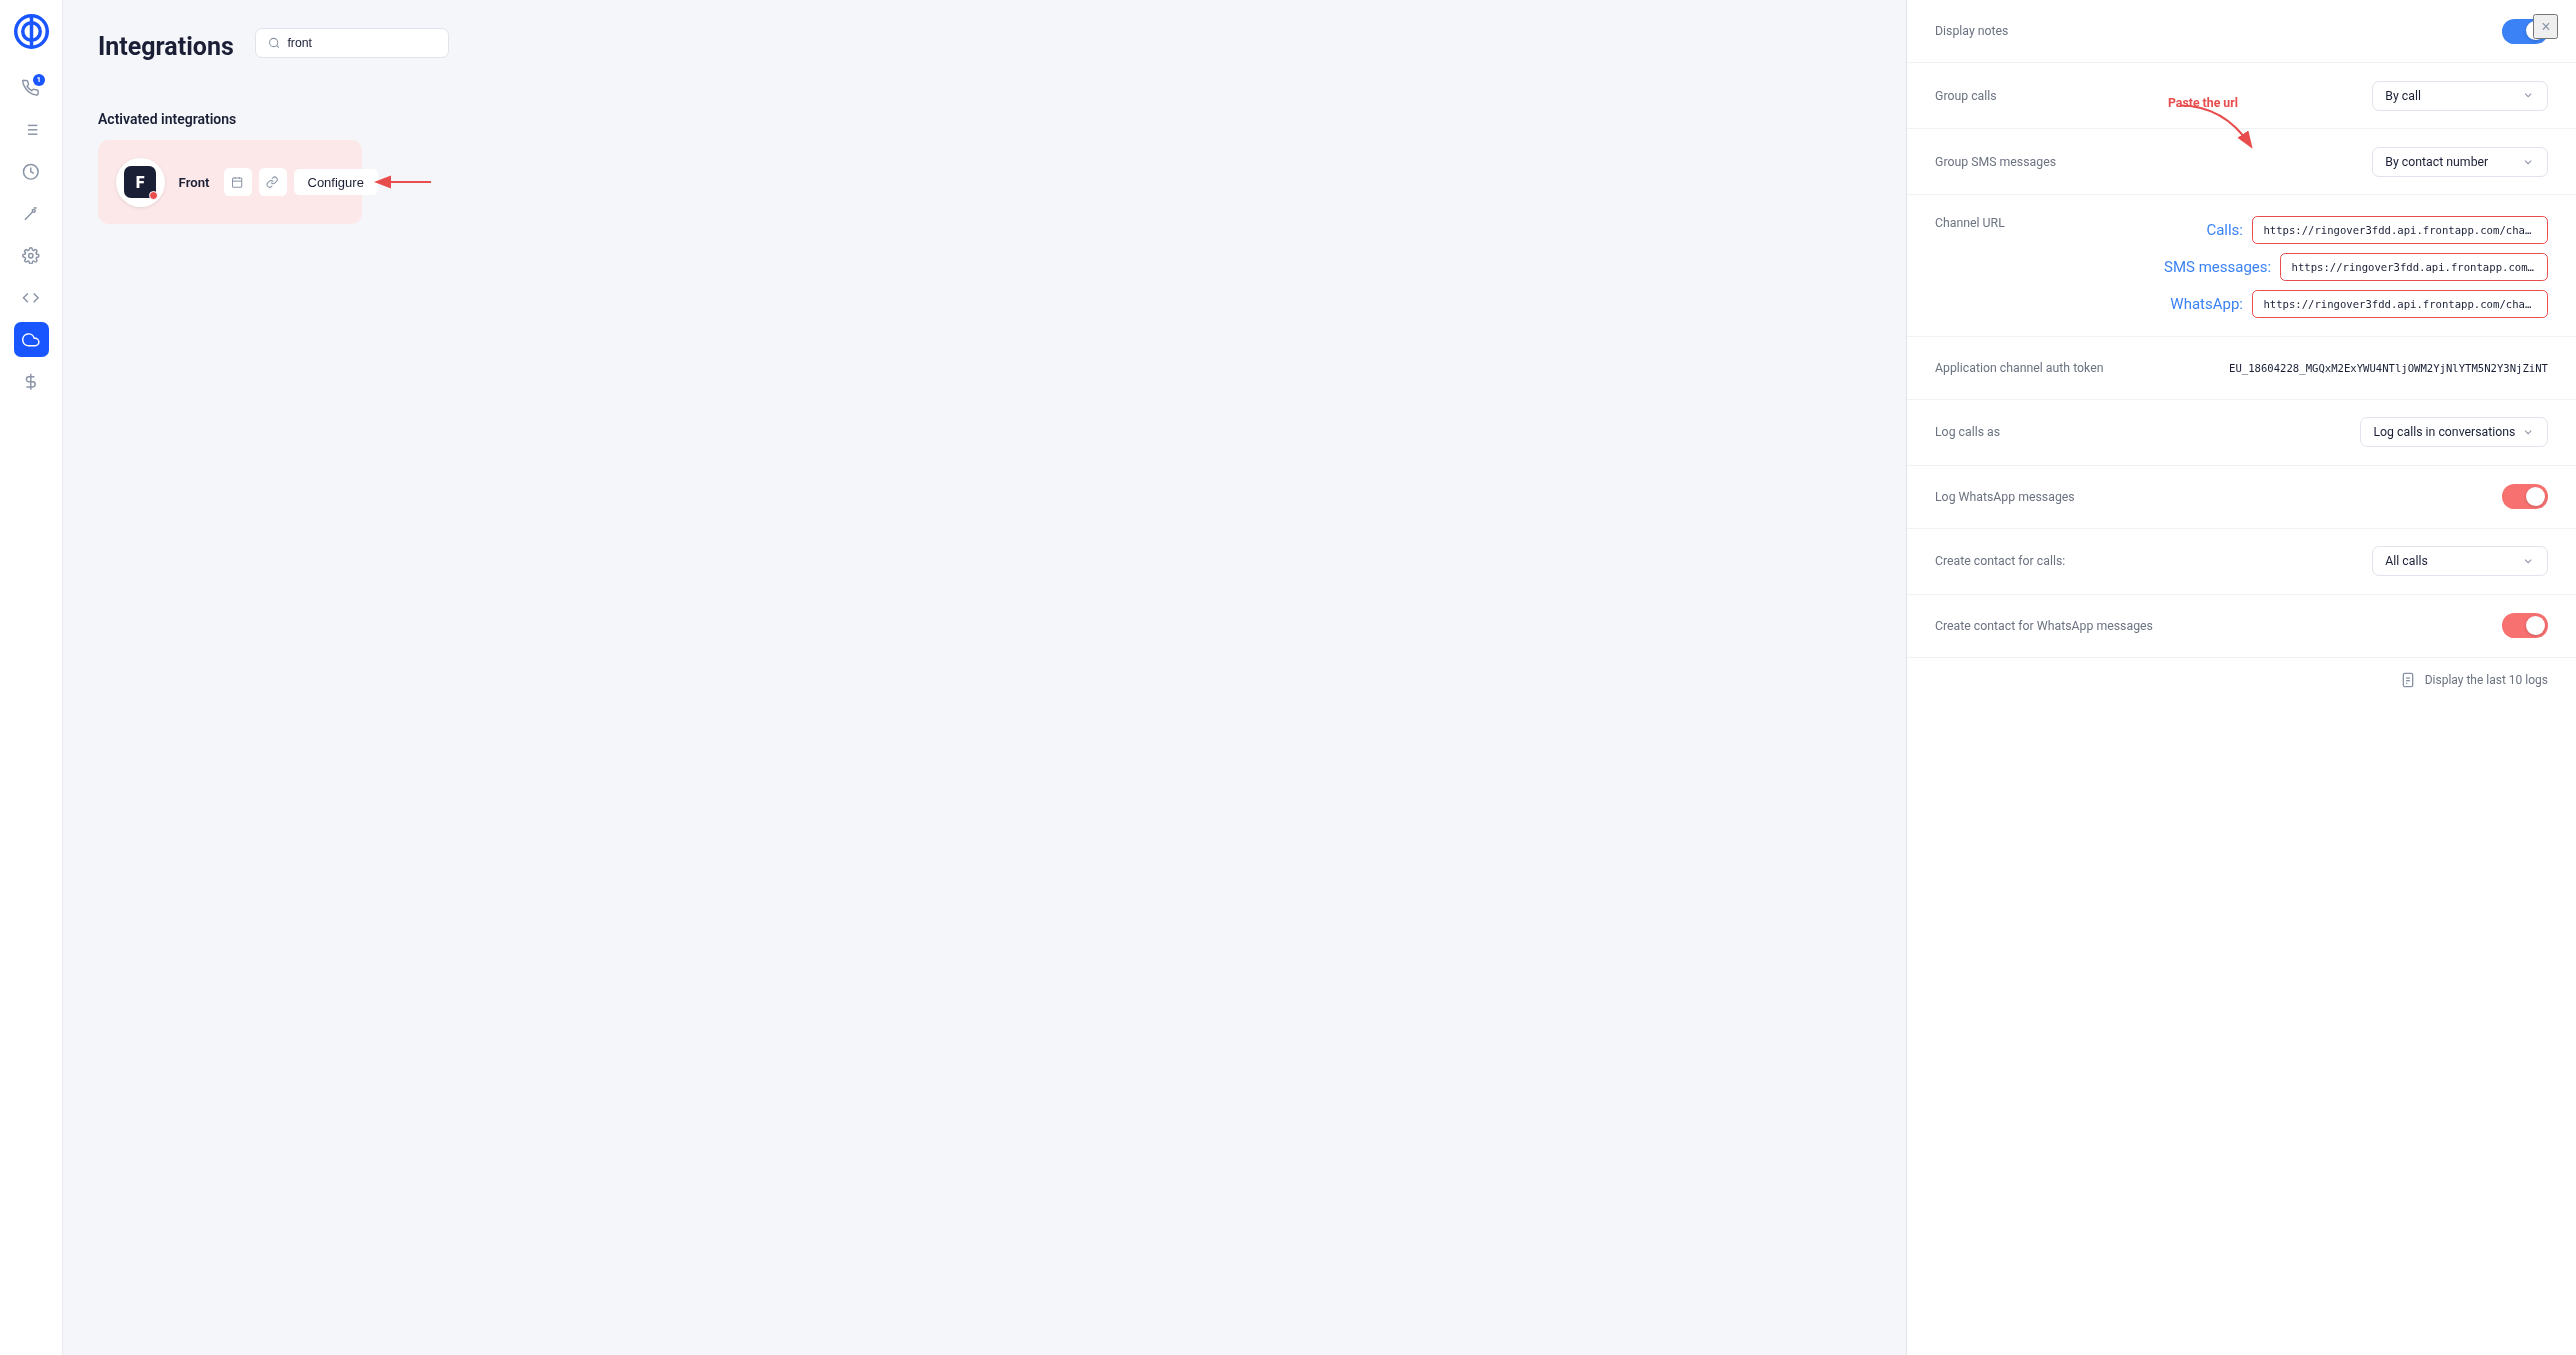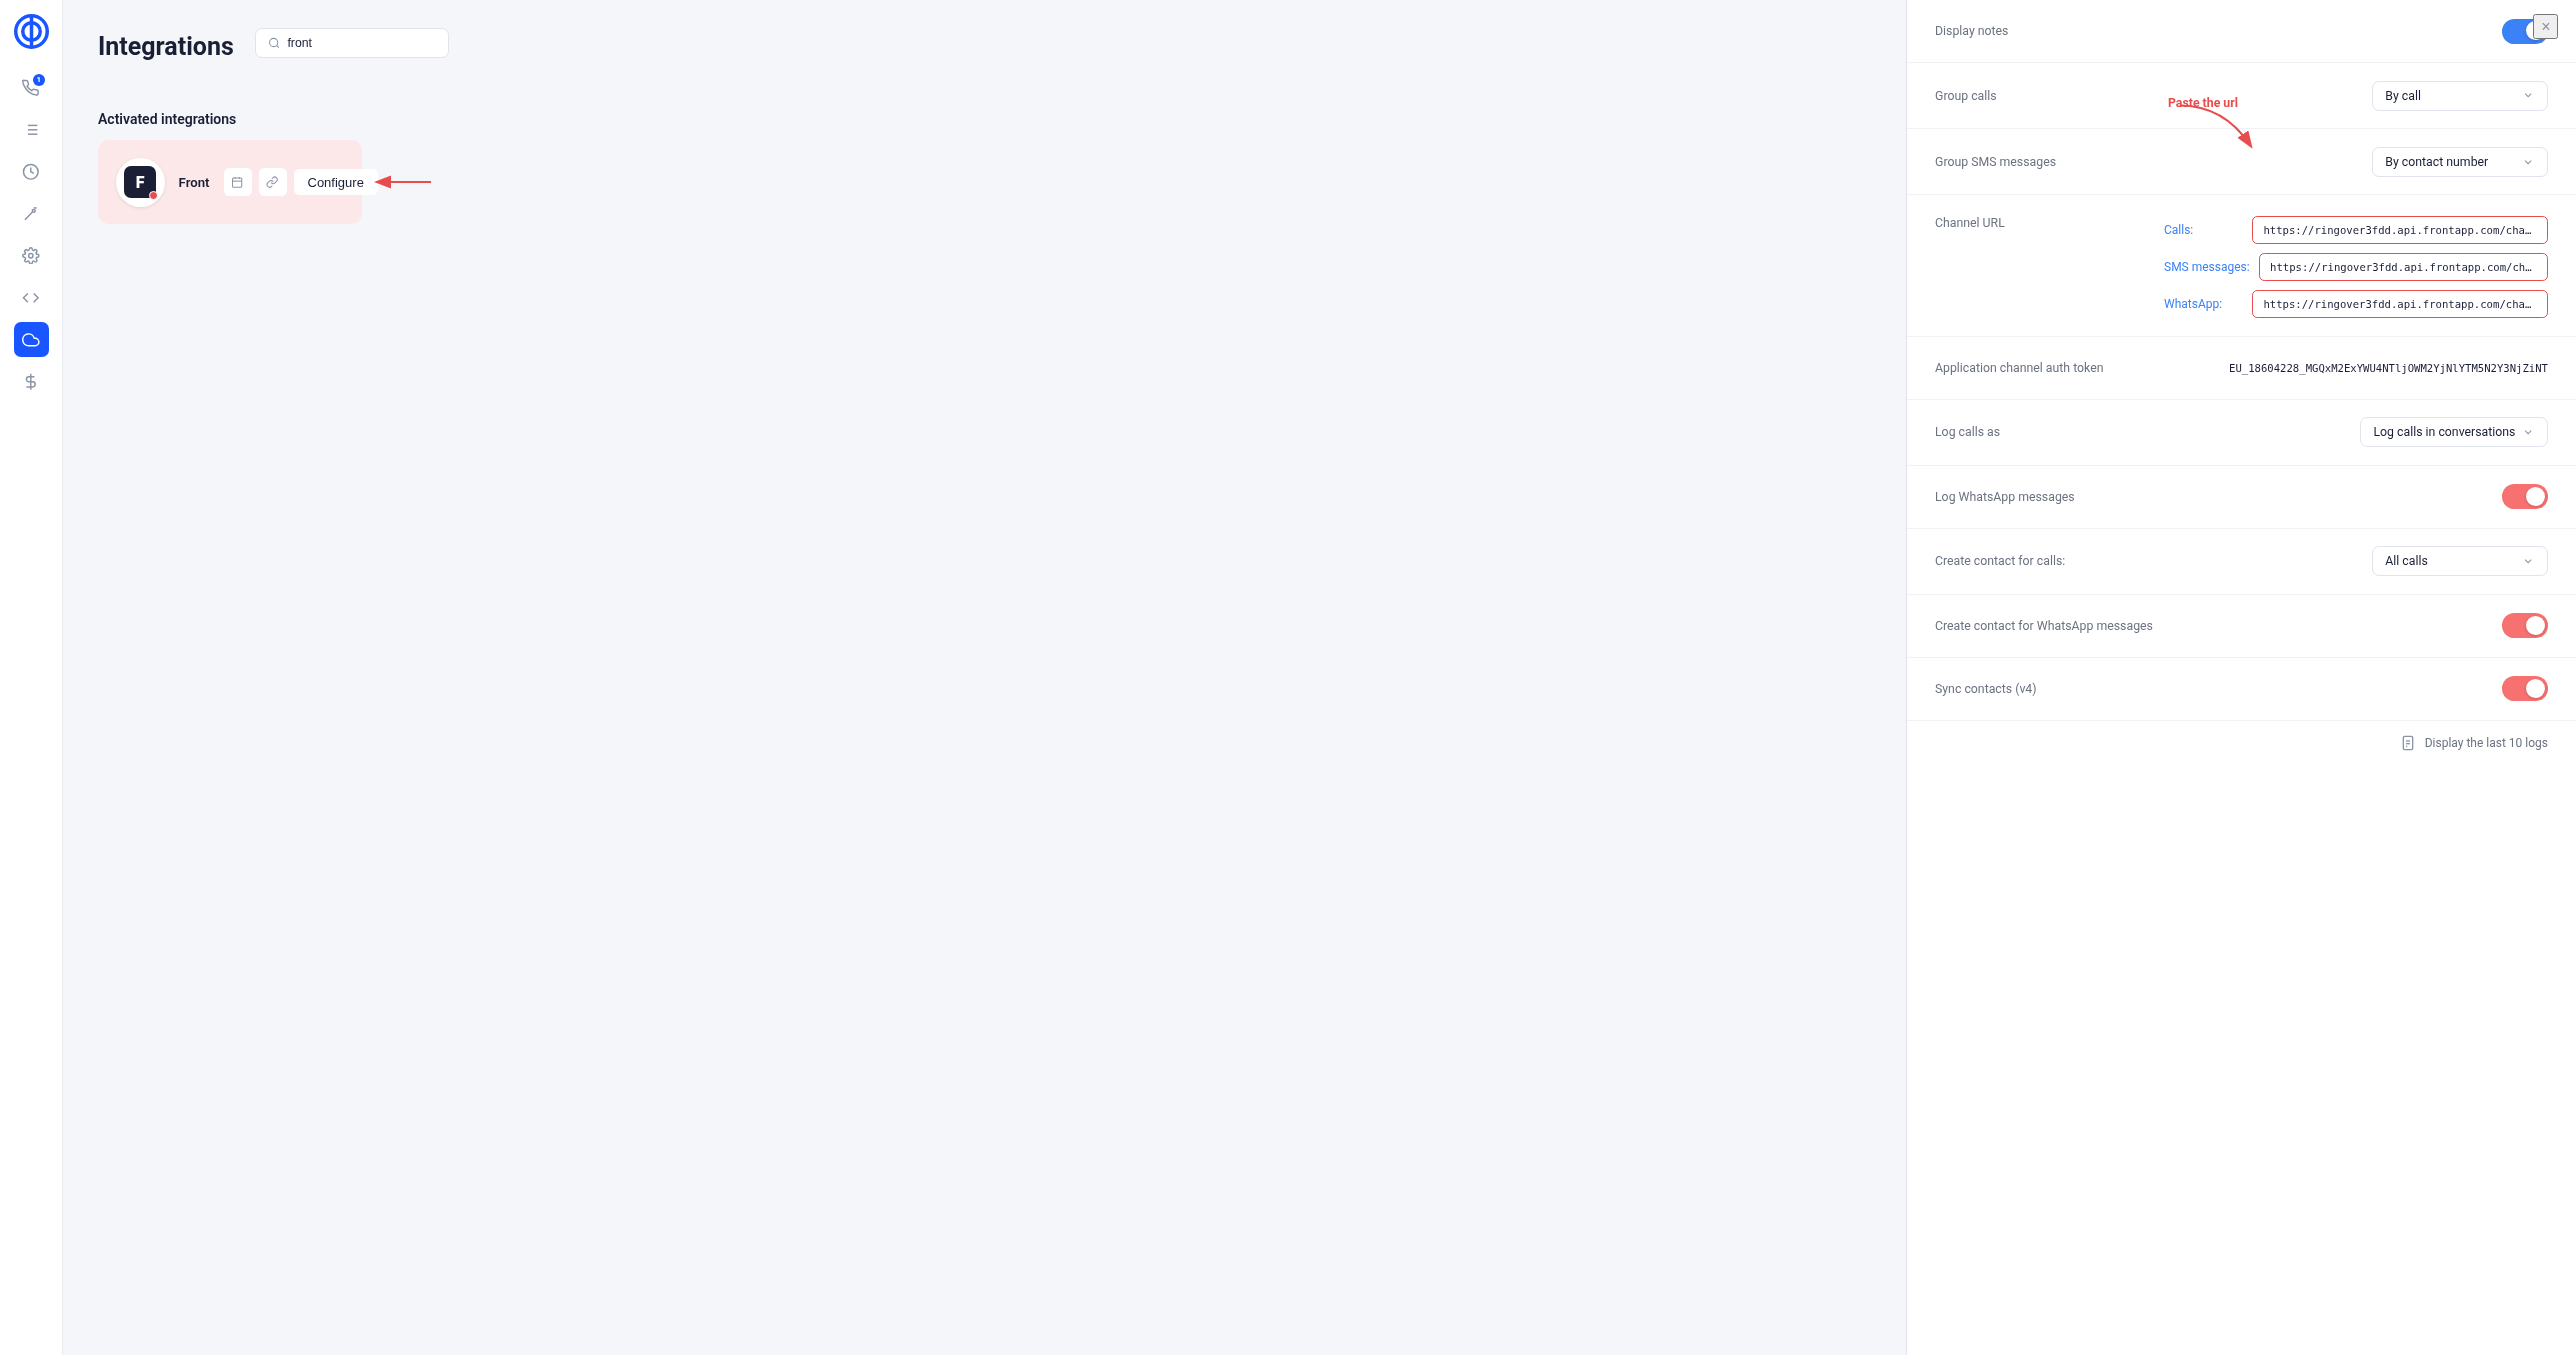--- a/index.html
+++ b/index.html
@@ -203,24 +203,24 @@
       display: flex;
       flex-direction: column;
       gap: 8.8px;
     }
     .url-field-row {
       display: flex;
       align-items: center;
       gap: 8.8px;
     }
     .url-label-small {
-      font-size: 12px;
+      font-size: 15px;
       color: #3b82f6;
       min-width: 79px;
-      text-align: left;
+      text-align: right;
     }
     .url-input {
       flex: 1;
       border: 1.8px solid #e84c4c;
       border-radius: 5.3px;
       padding: 7px 10.6px;
       font-size: 10.6px;
       color: #1a1f36;
       background: #fff;
       outline: none;
@@ -508,28 +508,20 @@
 
     <div class="settings-row">
       <span class="settings-label">Create contact for WhatsApp messages</span>
       <div class="toggle">
         <div class="toggle-track on-pink">
           <div class="toggle-thumb"></div>
         </div>
       </div>
     </div>
 
-    <div class="settings-row">
-      <span class="settings-label">Sync contacts (v4)</span>
-      <div class="toggle">
-        <div class="toggle-track on-pink">
-          <div class="toggle-thumb"></div>
-        </div>
-      </div>
-    </div>
 
     <div class="logs-row">
       <svg width="16" height="16" viewBox="0 0 24 24" fill="none" stroke="#8a94a6" stroke-width="2">
           <rect x="5" y="2" width="14" height="20" rx="2" ry="2"></rect>
           <line x1="9" y1="9" x2="15" y2="9"></line>
           <line x1="9" y1="13" x2="15" y2="13"></line>
           <line x1="9" y1="17" x2="11" y2="17"></line>
         </svg>
       <span class="logs-text">Display the last 10 logs</span>
     </div>

